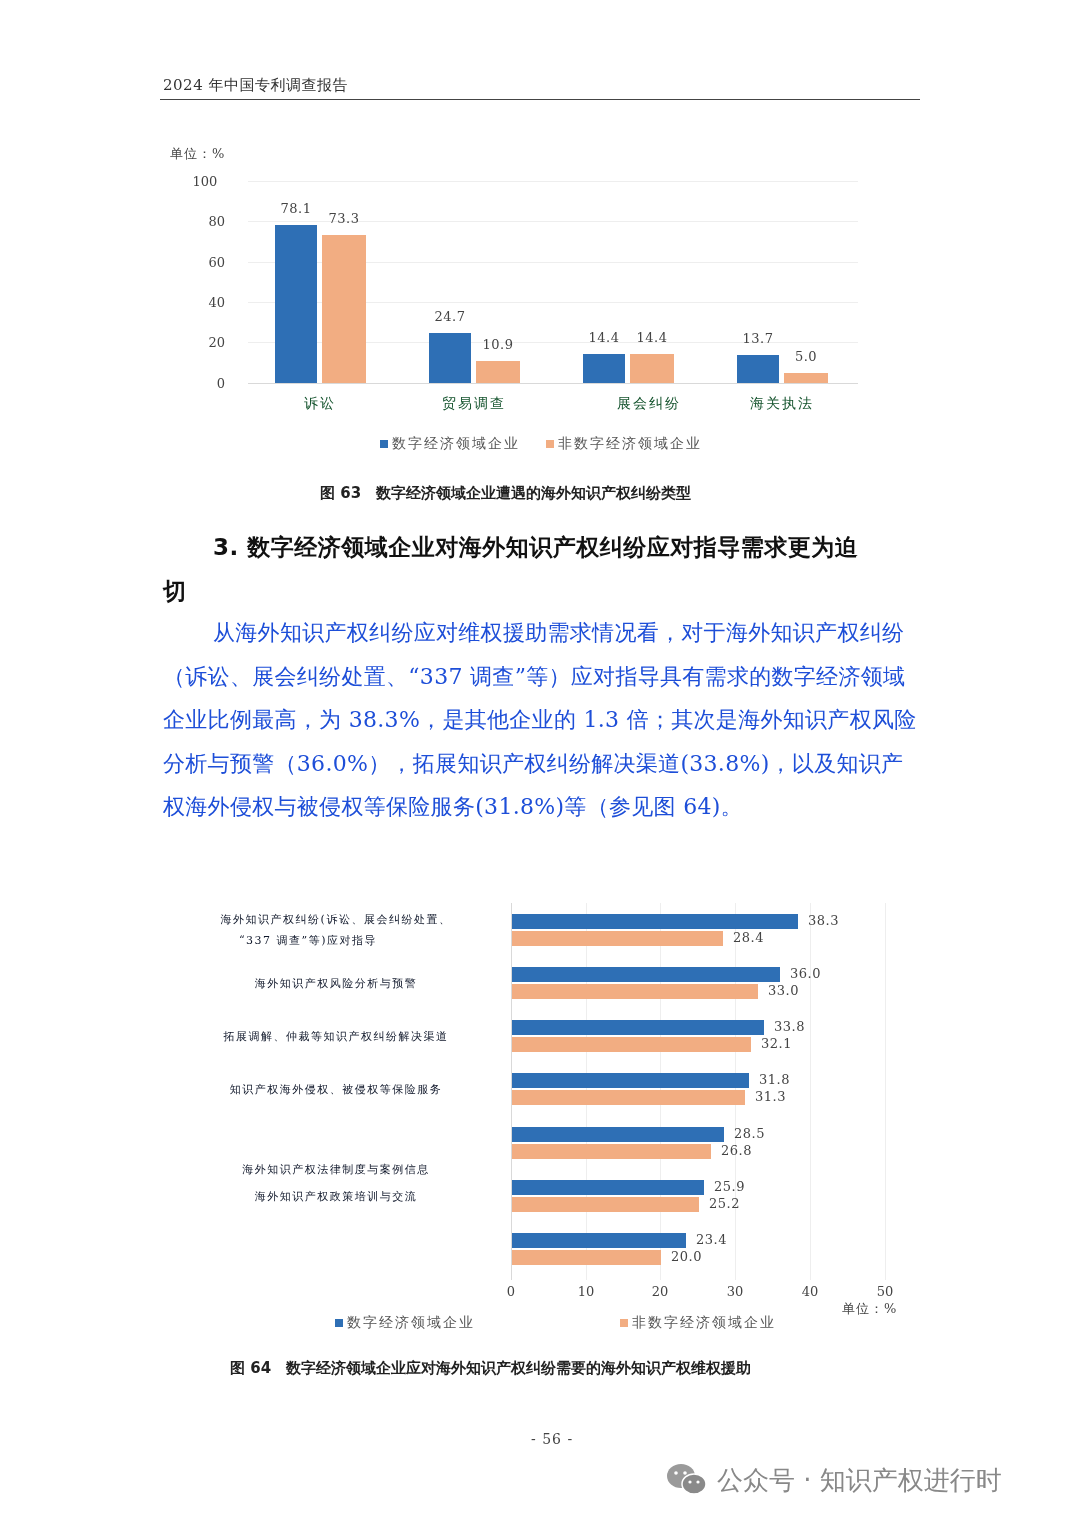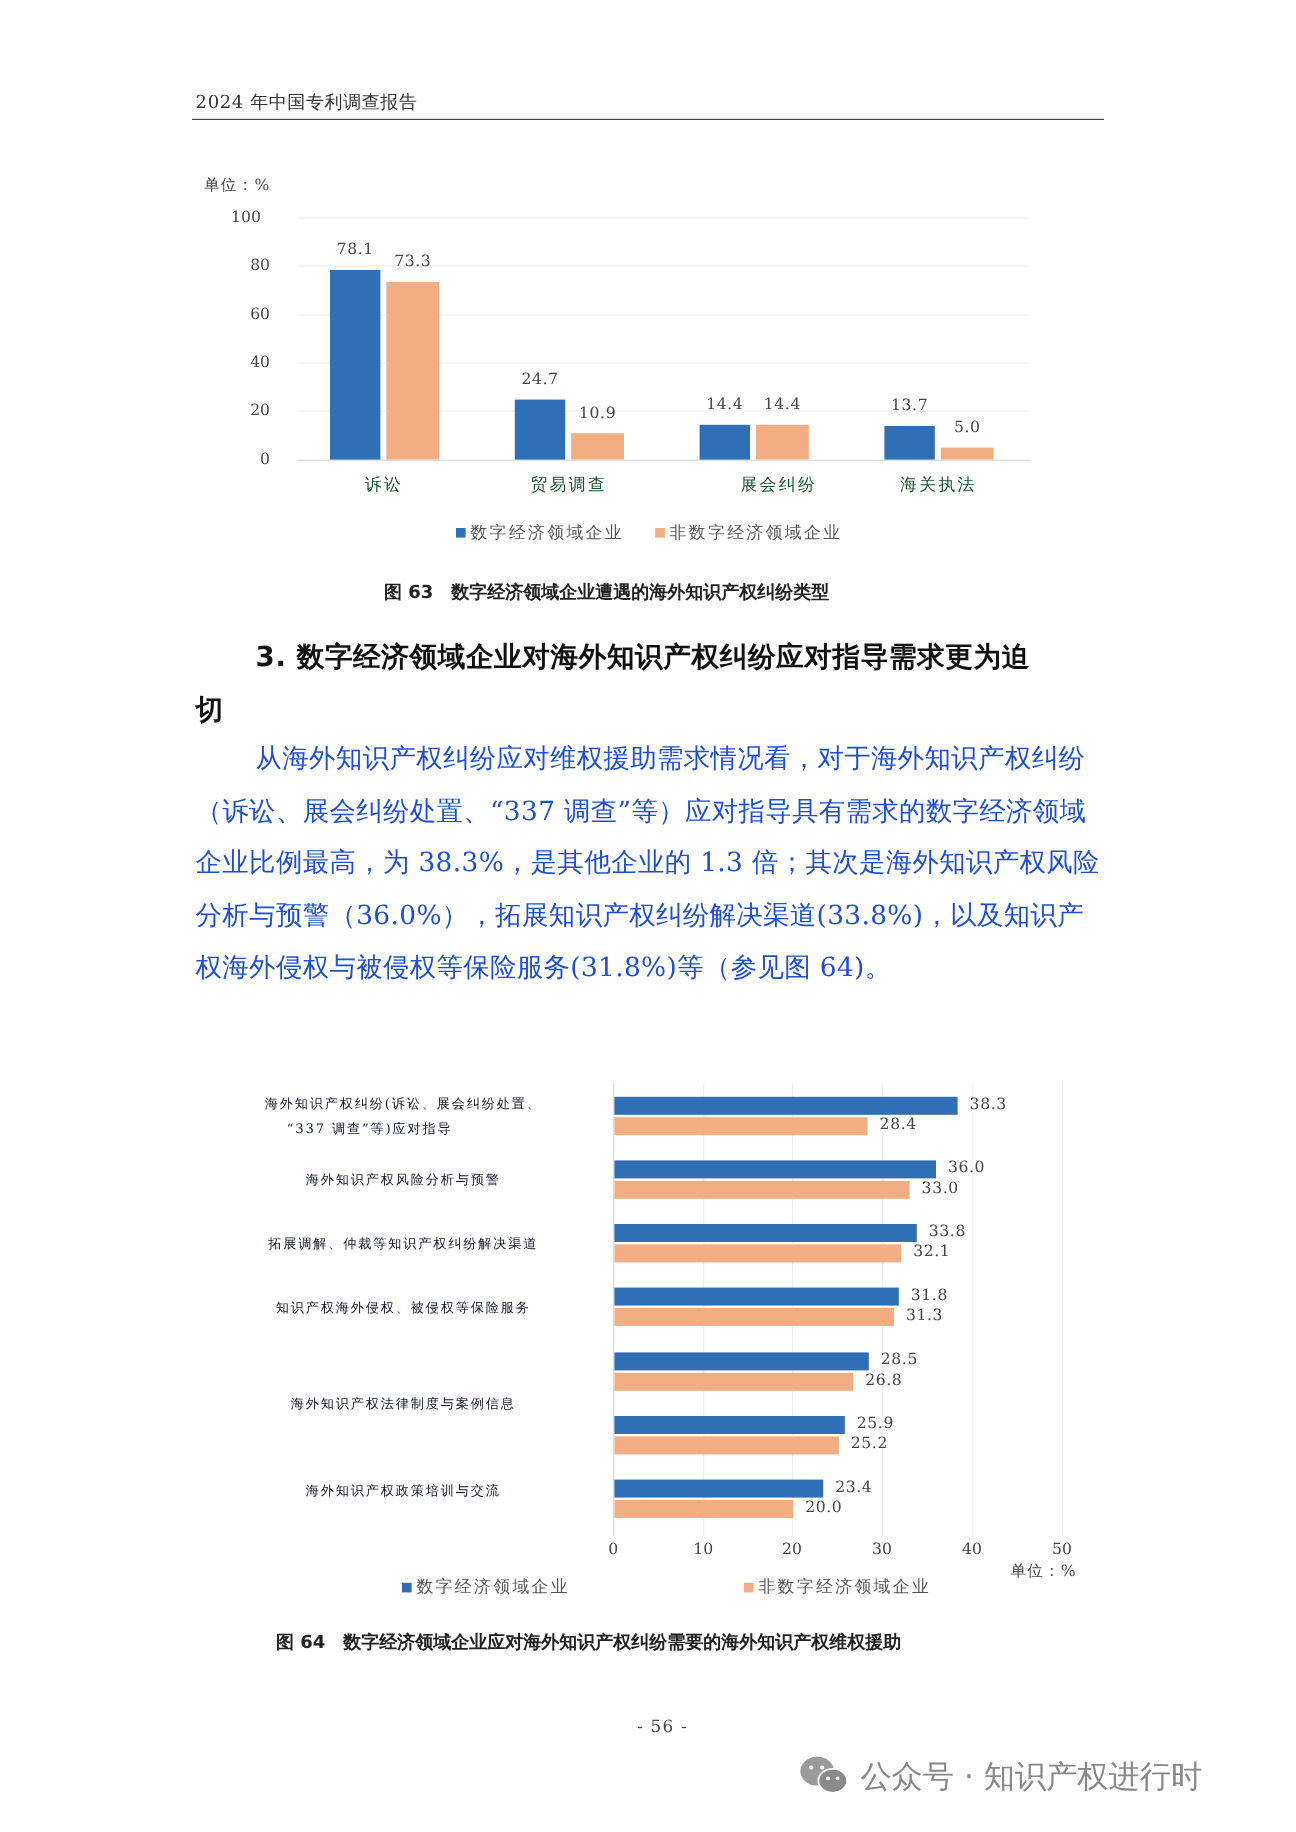--- a/index.html
+++ b/index.html
@@ -131,21 +131,21 @@
   <div class="bar orange" style="left:512px;top:1090px;width:233px;height:15px;"></div>
   <div class="abs hval" style="left:759px;top:1072px;">31.8</div>
   <div class="abs hval" style="left:755px;top:1089px;">31.3</div>
 
   <div class="abs hlabel" style="left:176px;top:1132px;margin-top:27px;">海外知识产权法律制度与案例信息</div>
   <div class="bar blue" style="left:512px;top:1127px;width:212px;height:15px;"></div>
   <div class="bar orange" style="left:512px;top:1144px;width:199px;height:15px;"></div>
   <div class="abs hval" style="left:734px;top:1126px;">28.5</div>
   <div class="abs hval" style="left:721px;top:1143px;">26.8</div>
 
-  <div class="abs hlabel" style="left:176px;top:1186px;margin-top:46px;">海外知识产权政策培训与交流</div>
+  <div class="abs hlabel" style="left:176px;top:1186px;">海外知识产权政策培训与交流</div>
   <div class="bar blue" style="left:512px;top:1180px;width:192px;height:15px;"></div>
   <div class="bar orange" style="left:512px;top:1197px;width:187px;height:15px;"></div>
   <div class="abs hval" style="left:714px;top:1179px;">25.9</div>
   <div class="abs hval" style="left:709px;top:1196px;">25.2</div>
 
   <div class="bar blue" style="left:512px;top:1233px;width:174px;height:15px;"></div>
   <div class="bar orange" style="left:512px;top:1250px;width:149px;height:15px;"></div>
   <div class="abs hval" style="left:696px;top:1232px;">23.4</div>
   <div class="abs hval" style="left:671px;top:1249px;">20.0</div>
 

